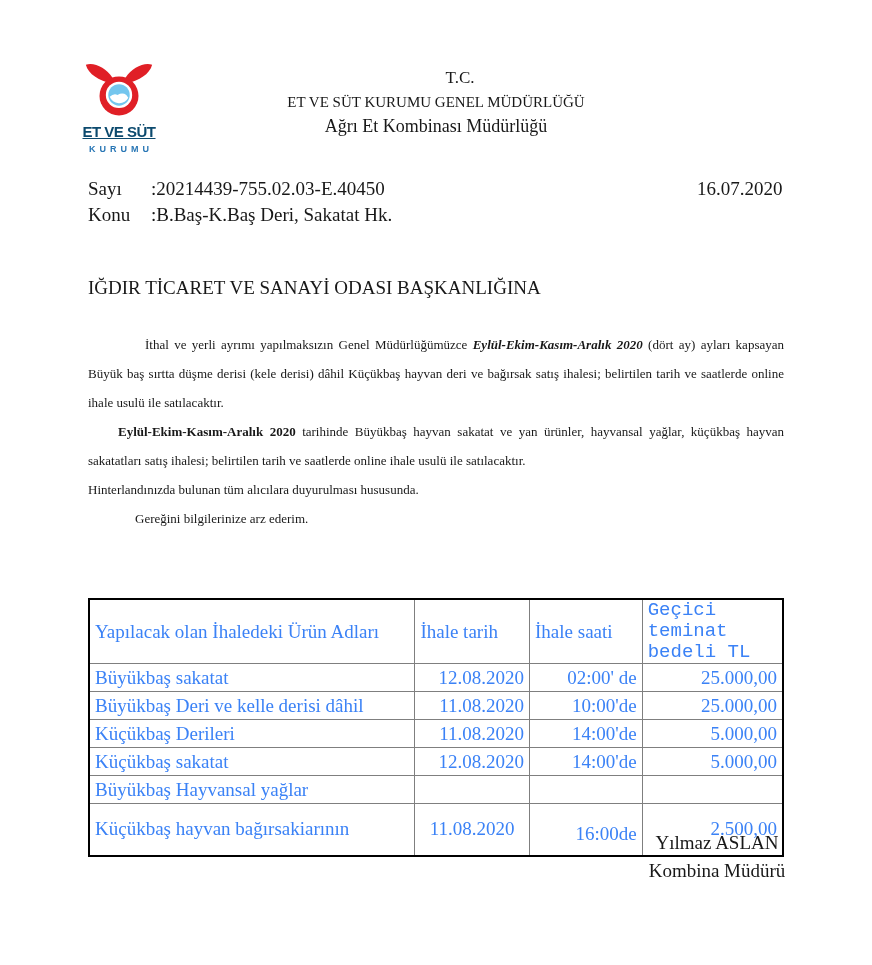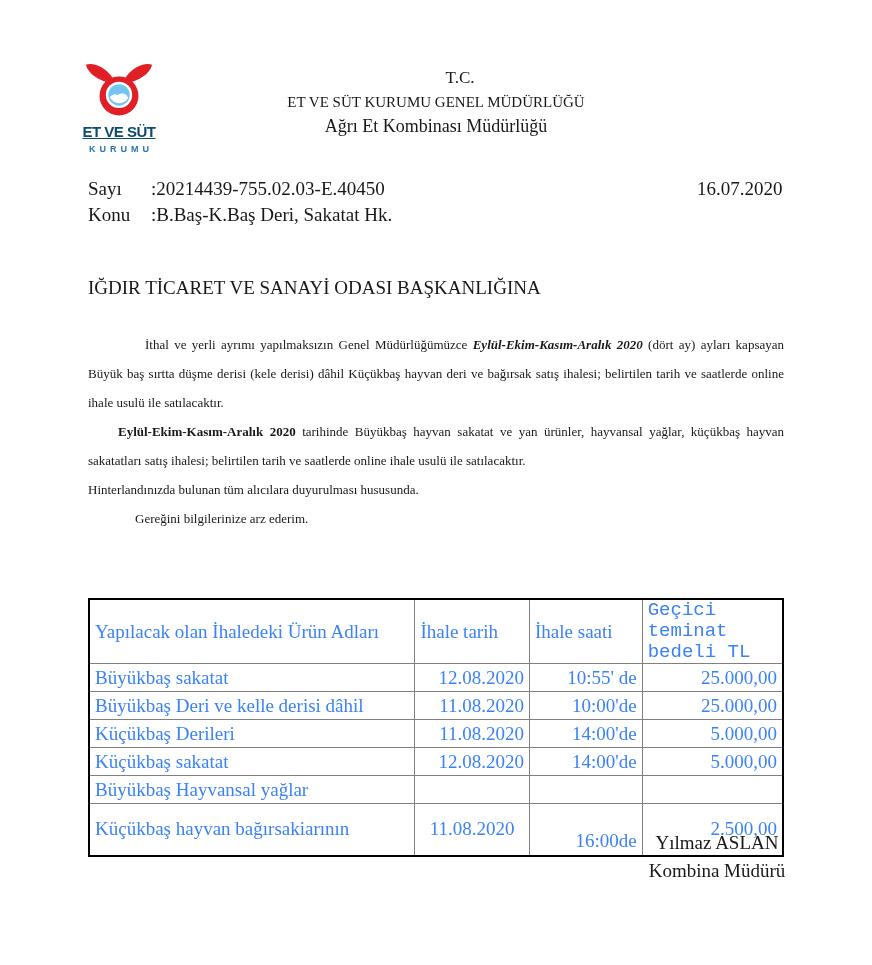--- a/index.html
+++ b/index.html
@@ -55,21 +55,21 @@
   .auction-table thead tr { height:50px; }
   .auction-table tbody tr { height:28px; }
   .auction-table tbody tr.last { height:52px; }
   .th-product, .th-date, .th-time { text-align:left; vertical-align:middle; }
   .th-deposit { text-align:justify; vertical-align:middle; line-height:21px;font-family:Liberation Mono, monospace; }
   .td-product { text-align:left; }
   .td-date    { text-align:right; padding-right:9px; }
   .td-time    { text-align:right; padding-right:6px; }
   .td-deposit { text-align:right; padding-right:6px; }
   tr.last .td-date    { text-align:center; }
-  tr.last .td-time    { vertical-align:bottom; padding-bottom:3px; }
+  tr.last .td-time    { vertical-align:bottom; padding-bottom:10px; }
   tr.last .td-deposit { vertical-align:middle; }
 
   
   .signature { position:absolute; left:627px; top:829px; width:180px; text-align:center; font-size:19px; line-height:28px; }
 </style>
 </head>
 <body>
 
 <div class="page">
 
@@ -119,21 +119,21 @@
         <th class="th-product">Yapılacak olan İhaledeki Ürün Adları</th>
         <th class="th-date">İhale tarih</th>
         <th class="th-time">İhale saati</th>
         <th class="th-deposit">Geçici teminat bedeli TL</th>
       </tr>
     </thead>
     <tbody>
         <tr>
           <td class="td-product">Büyükbaş sakatat</td>
           <td class="td-date">12.08.2020</td>
-          <td class="td-time">10:55' de</td>
+          <td class="td-time">02:00' de</td>
           <td class="td-deposit">25.000,00</td>
         </tr>
         <tr>
           <td class="td-product">Büyükbaş Deri ve kelle derisi dâhil</td>
           <td class="td-date">11.08.2020</td>
           <td class="td-time">10:00'de</td>
           <td class="td-deposit">25.000,00</td>
         </tr>
         <tr>
           <td class="td-product">Küçükbaş Derileri</td>

